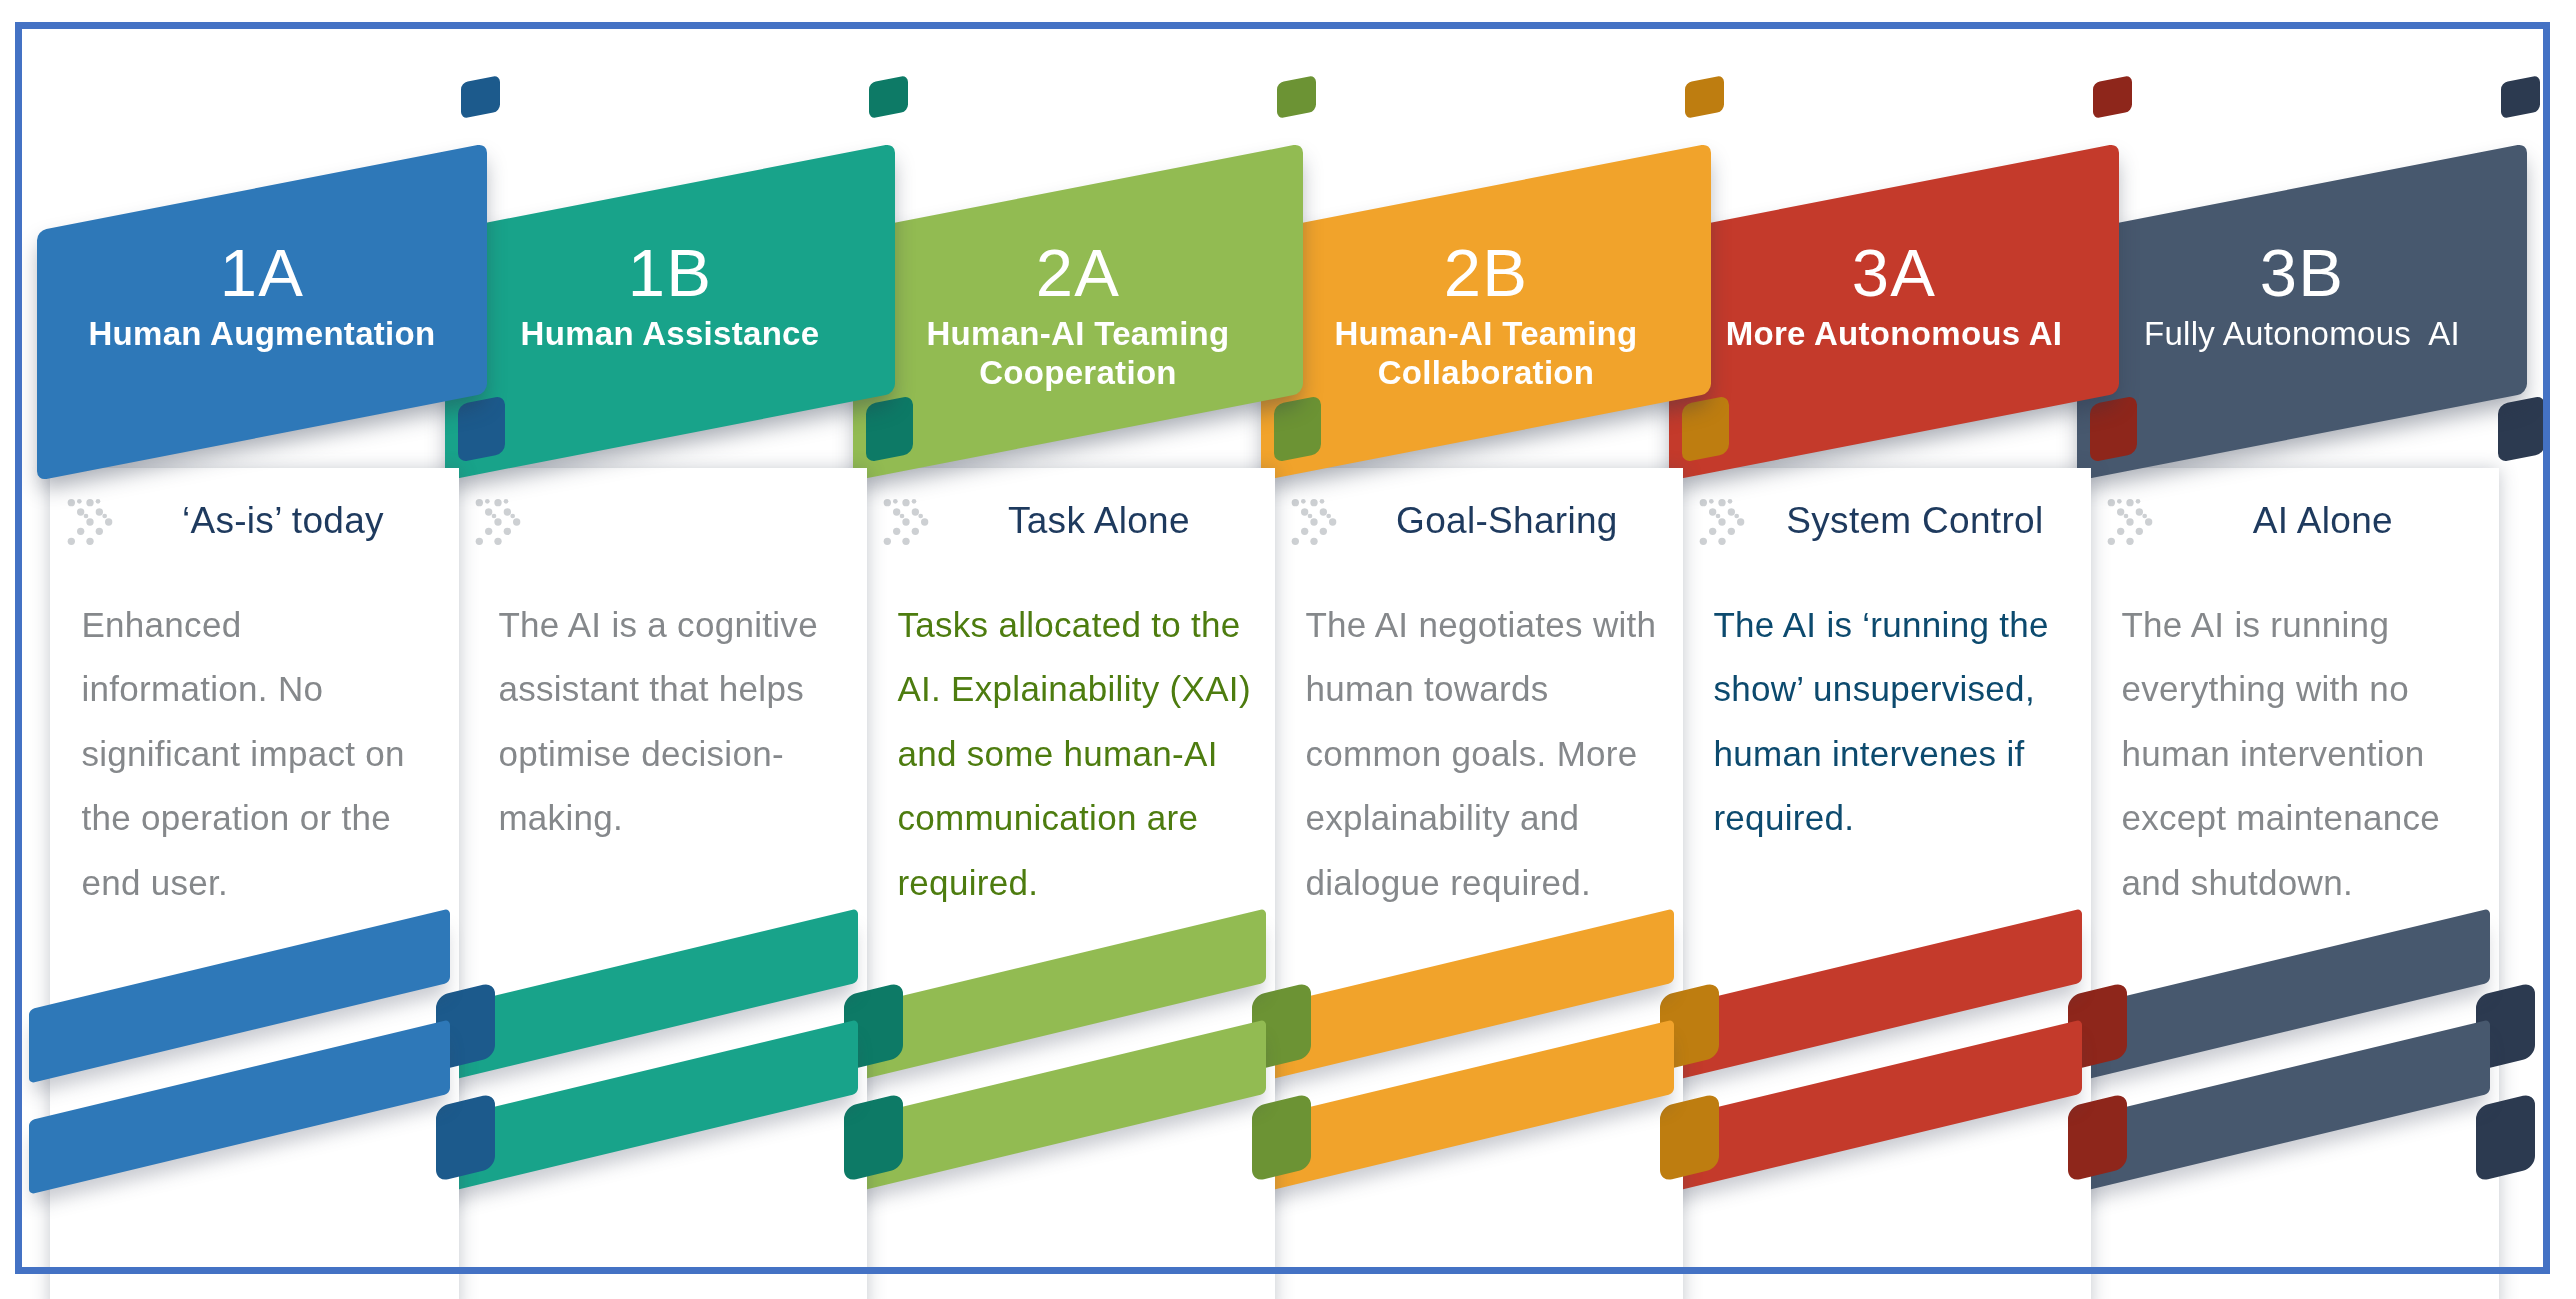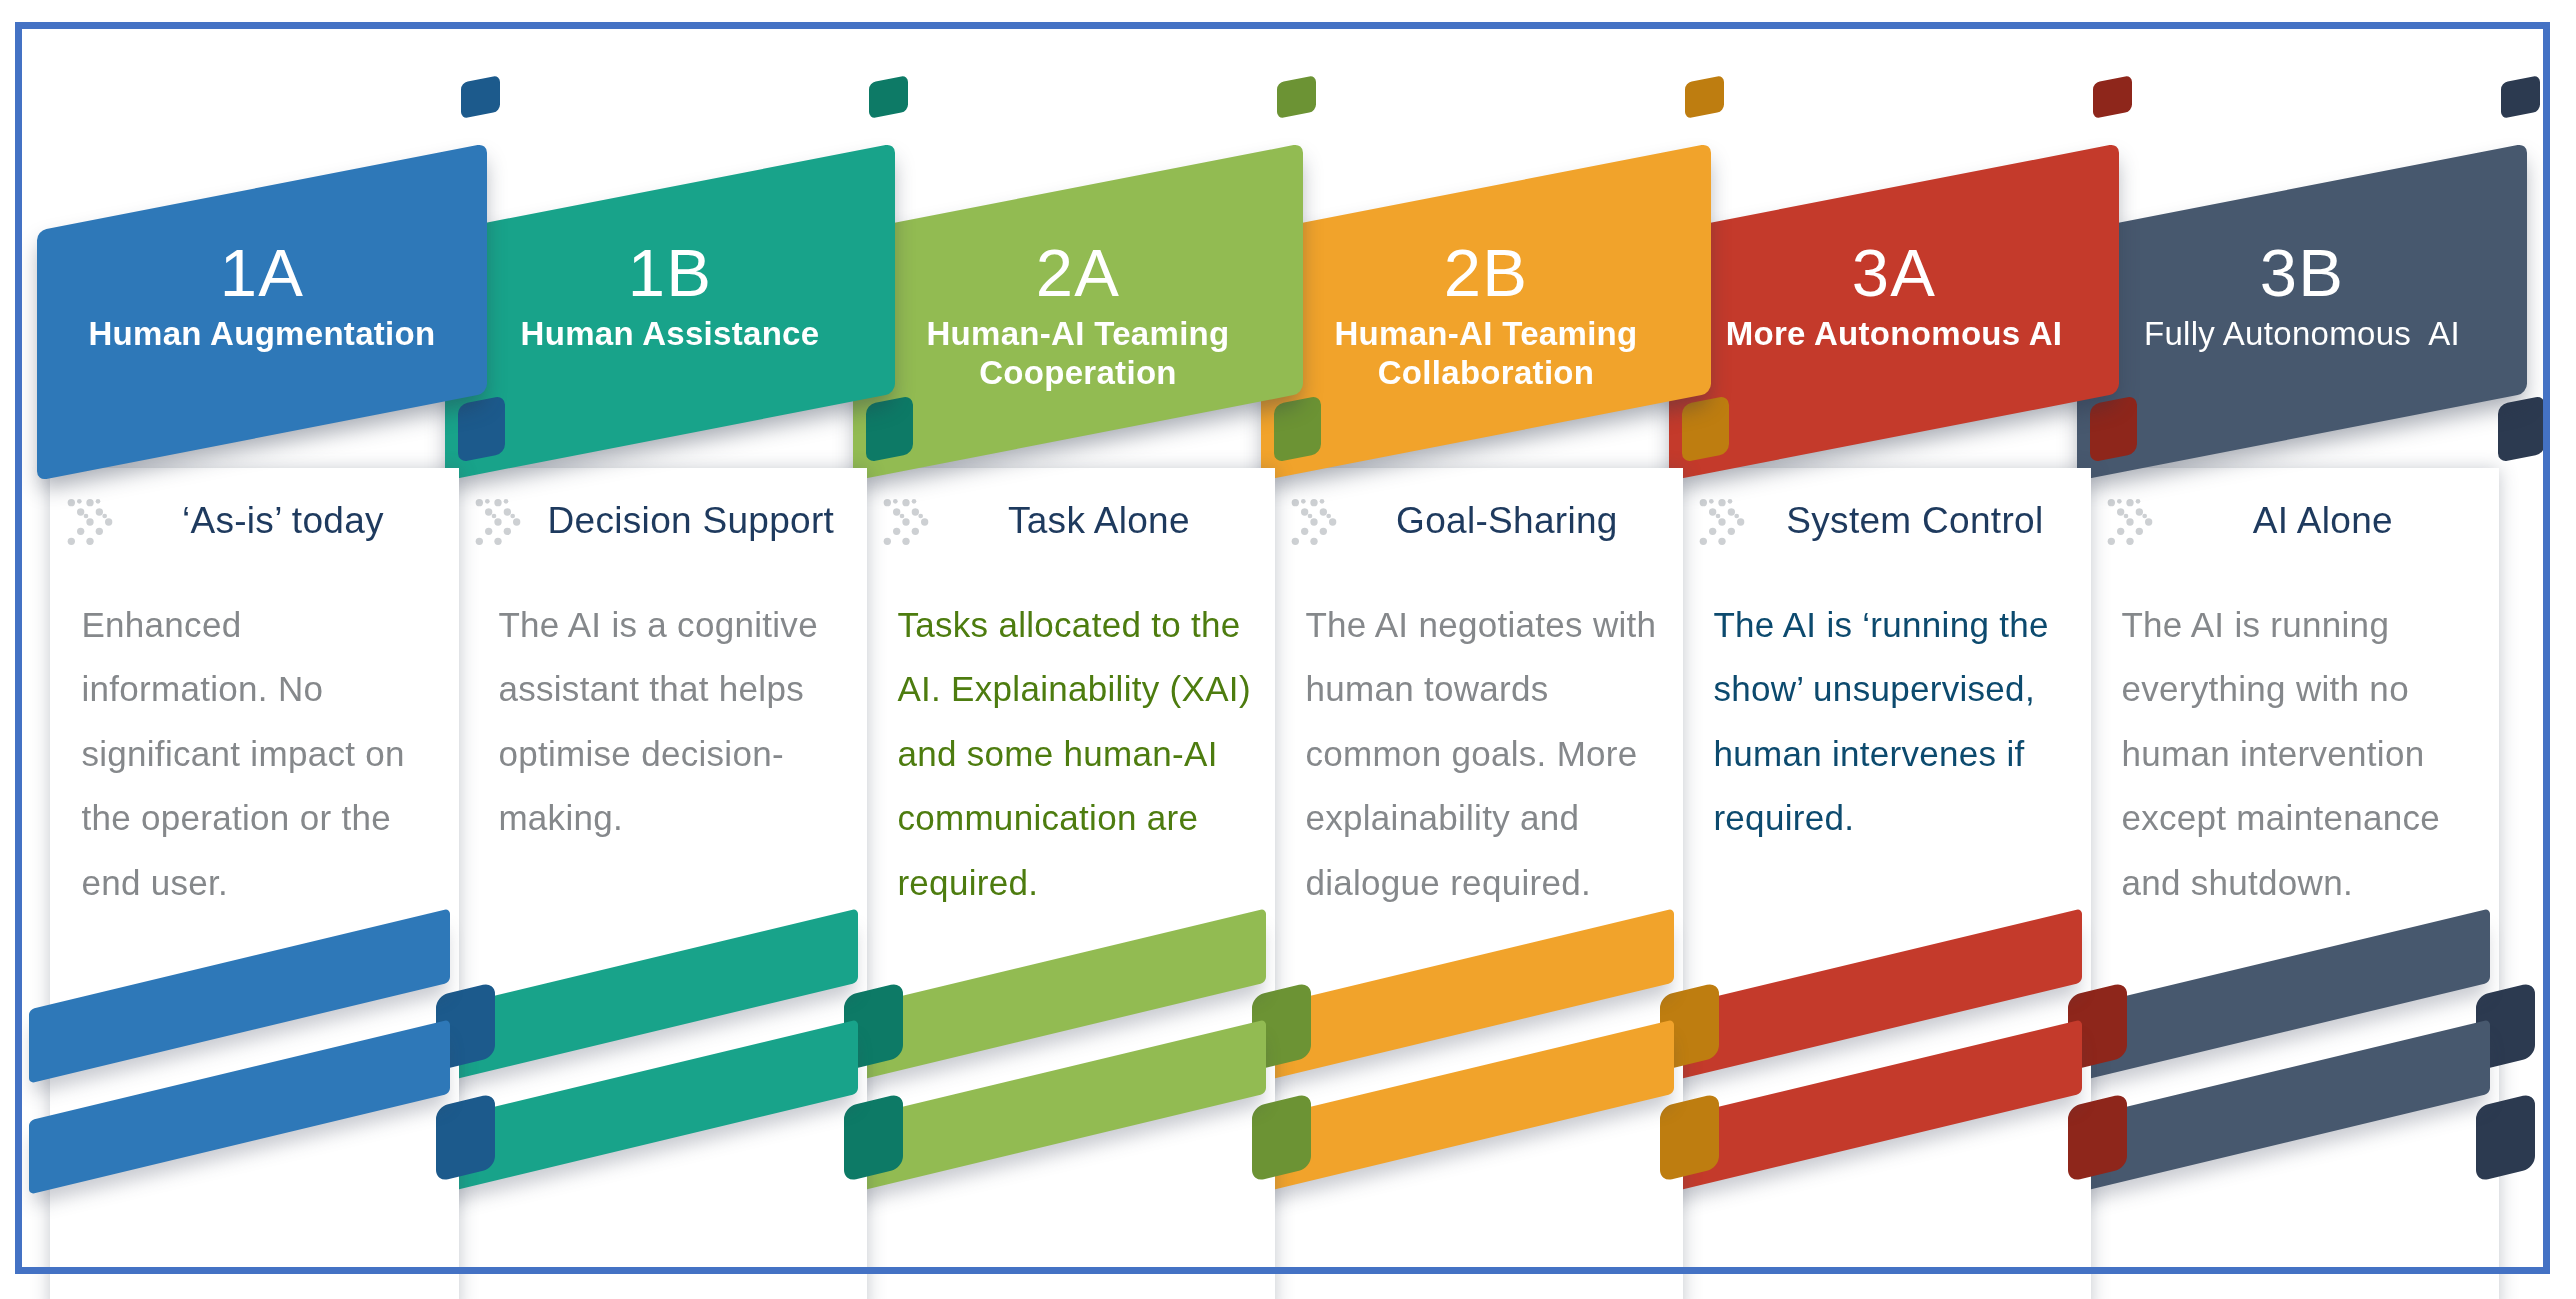--- a/index.html
+++ b/index.html
@@ -149,21 +149,20 @@
                 <circle cx="64" cy="39" r="5.5" fill="#CDD0D3"></circle>
               <circle cx="50" cy="53" r="5.5" fill="#CDD0D3"></circle>
                 <circle cx="36" cy="68" r="5.5" fill="#CDD0D3"></circle>
               <circle cx="20" cy="8" r="3.5" fill="#CDD0D3"></circle>
                 <circle cx="48" cy="8" r="3.5" fill="#CDD0D3"></circle>
               <circle cx="30" cy="30" r="3.5" fill="#CDD0D3"></circle>
                 <circle cx="58" cy="30" r="3.5" fill="#CDD0D3"></circle>
             </g>
           </svg>
         </span>
-        <span class="sub-text" style="color: rgb(30, 58, 94);">Decision Support</span>
       </div>
       <div class="body-text" style="color: rgb(133, 136, 139); margin-left: 40px;">The AI is a cognitive
 assistant that helps
 optimise decision-
 making.</div>
     </div>
 
     <div class="cap a"></div>
     <div class="cap b"></div>
     <div class="stripe a"></div>

